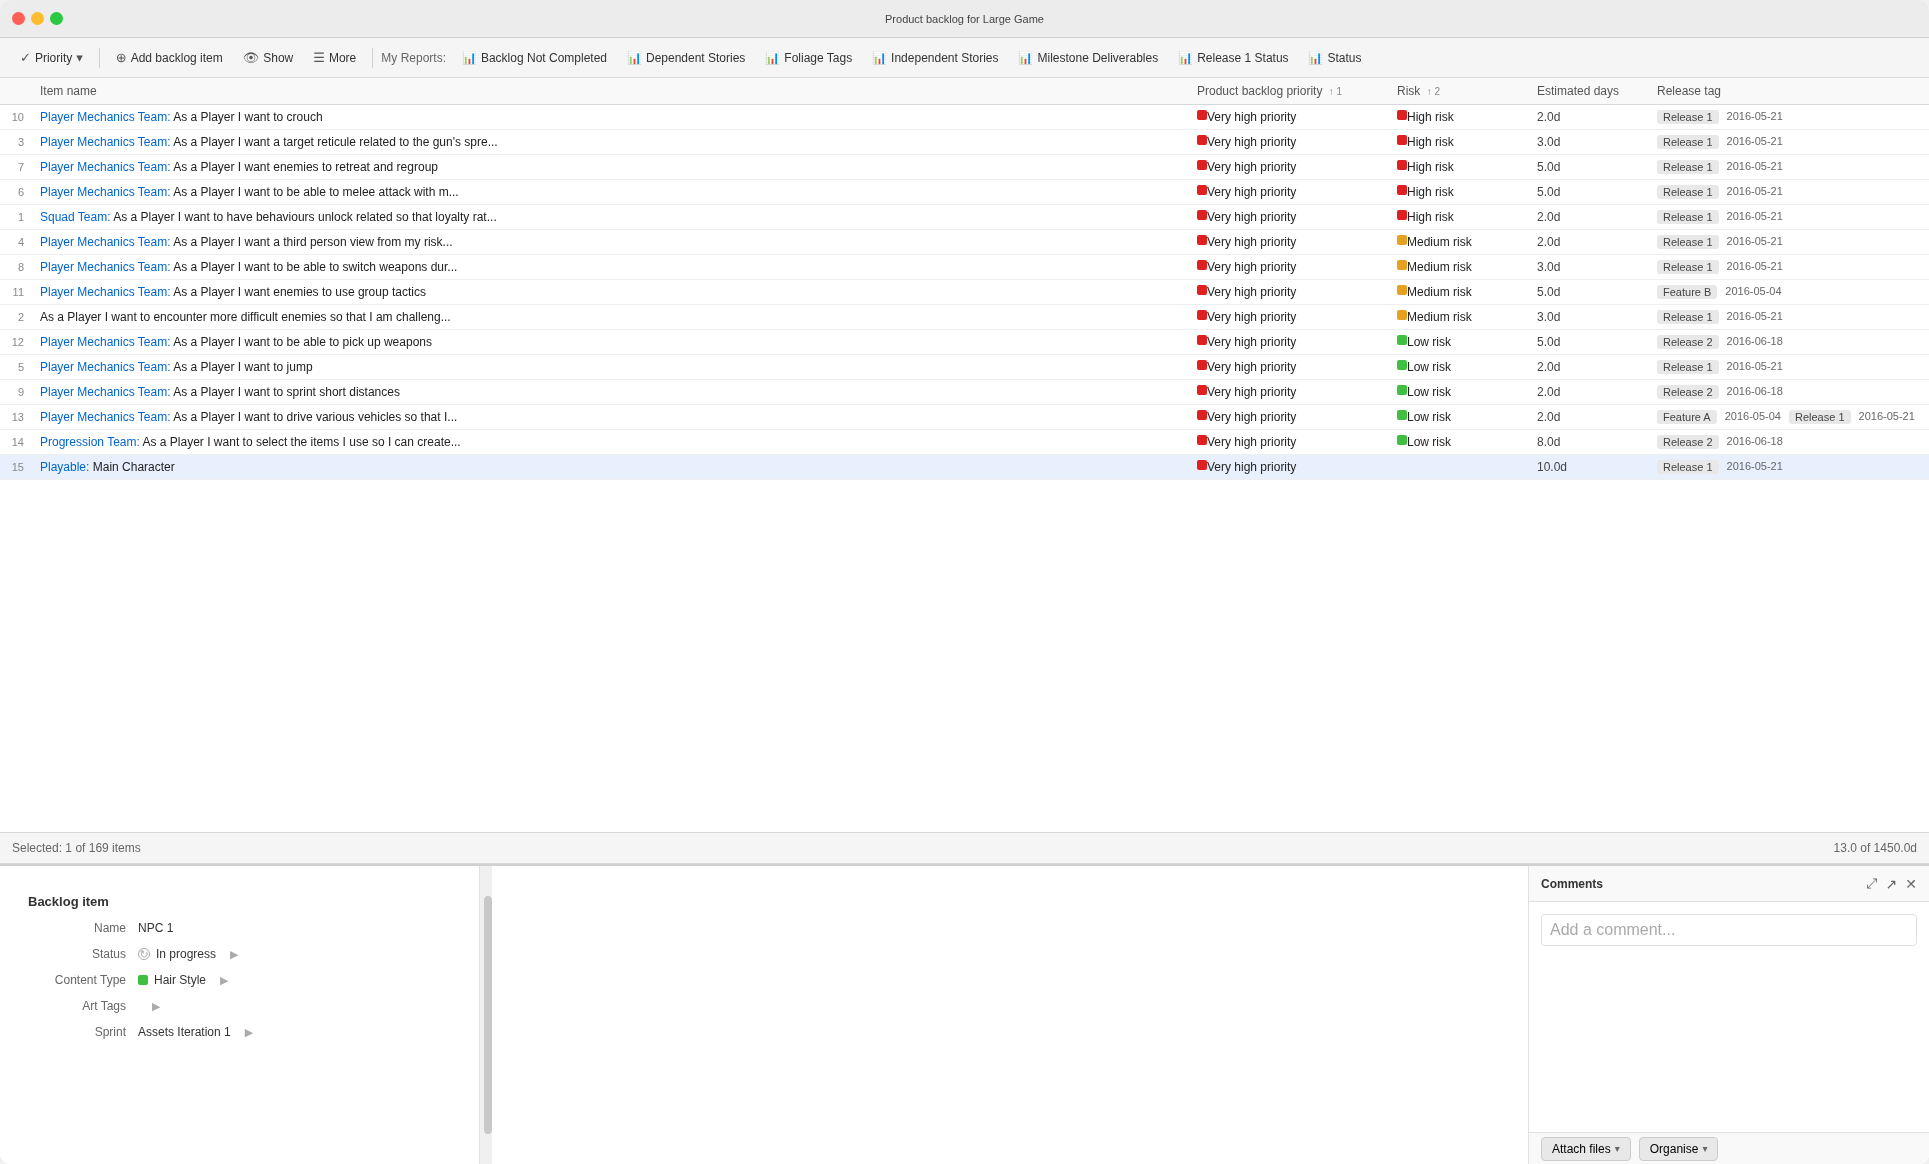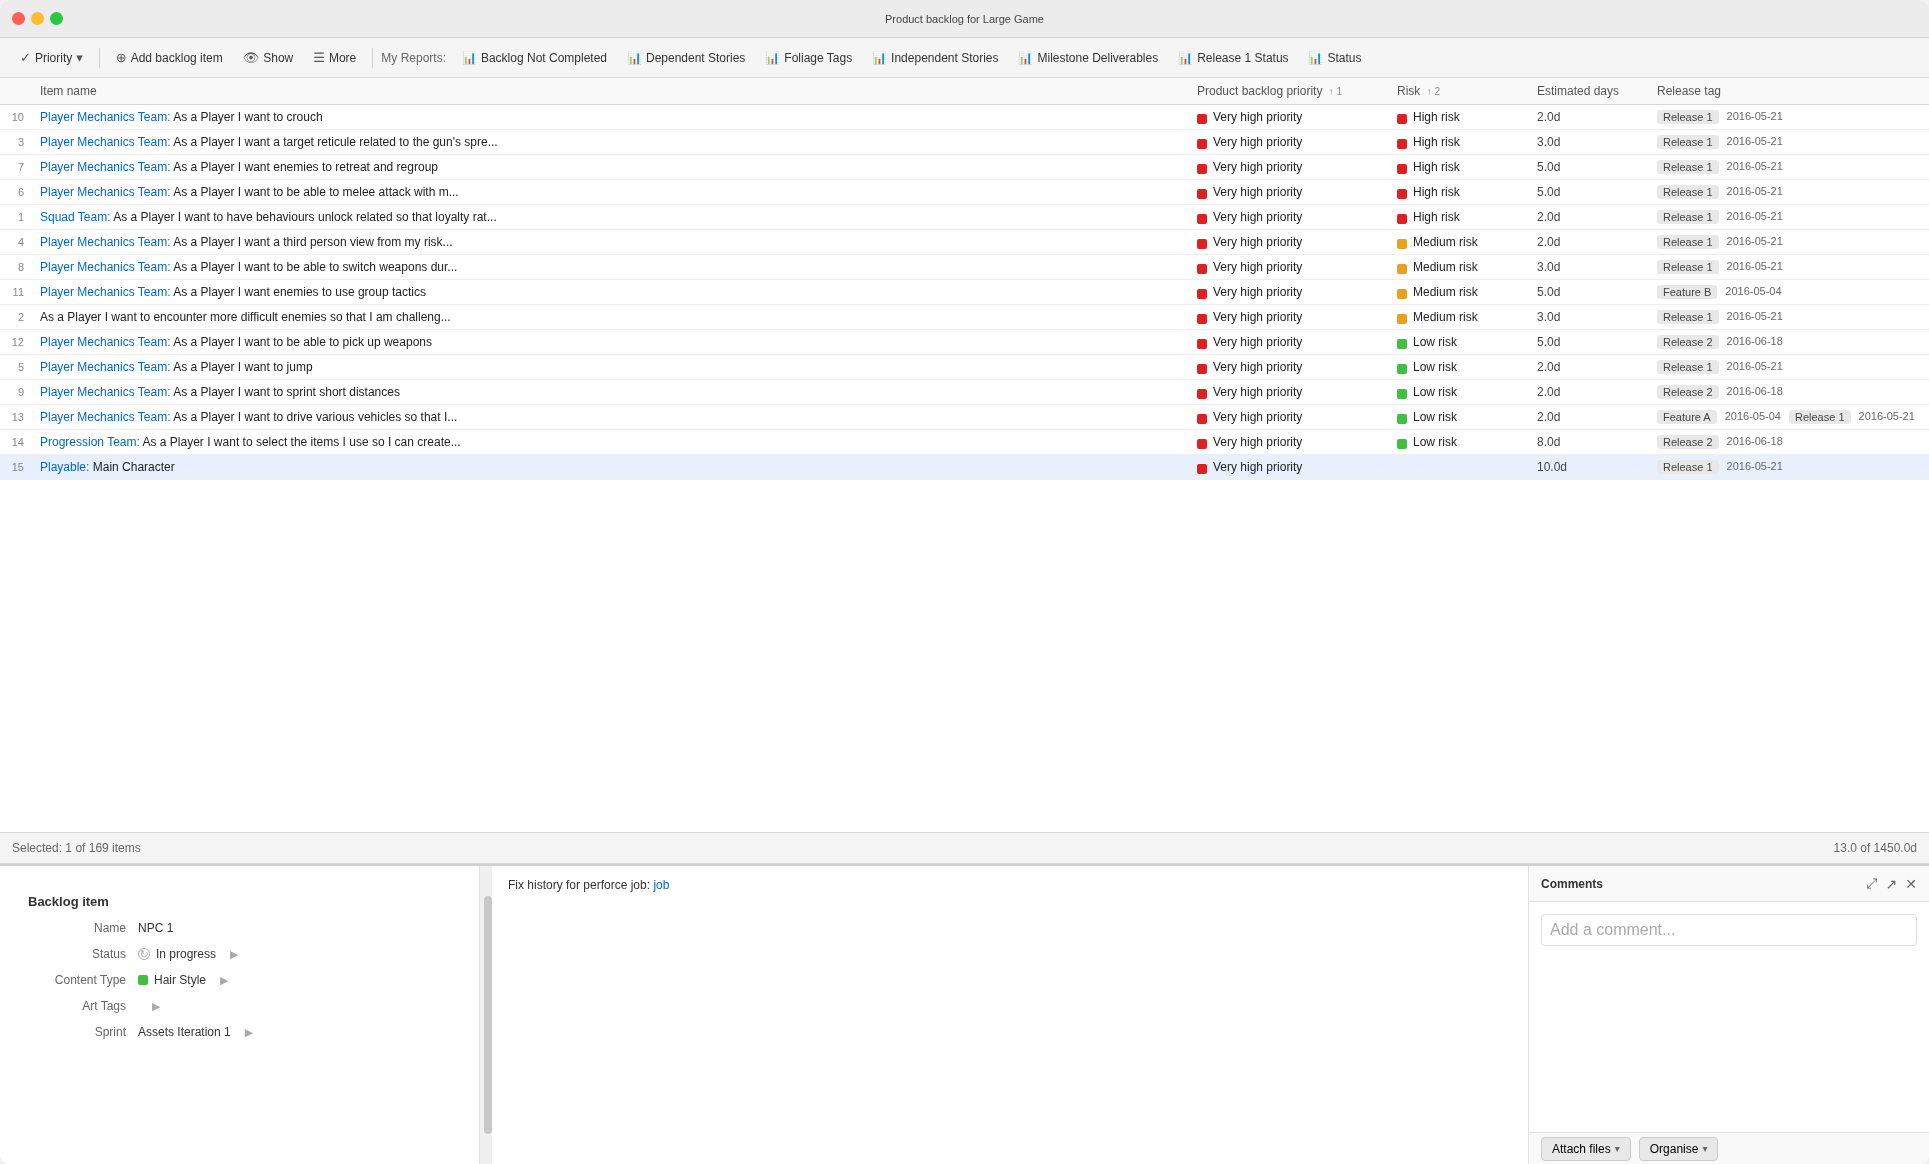--- a/index.html
+++ b/index.html
@@ -32,21 +32,21 @@
     .table-container { flex: 1; overflow: auto; }
     table { width: 100%; border-collapse: collapse; }
     thead th { position: sticky; top: 0; background: #f9f9f9; border-bottom: 1px solid #d8d8d8; padding: 6px 8px; text-align: left; font-size: 12px; font-weight: 500; color: #555; white-space: nowrap; }
     thead th .sort-icon { font-size: 10px; color: #888; margin-left: 3px; }
     tbody tr { border-bottom: 1px solid #eee; }
     tbody tr.selected { background: #e8f0fe; }
     tbody td { padding: 5px 8px; font-size: 12px; vertical-align: middle; }
     .row-num { color: #888; font-size: 11px; width: 24px; text-align: right; padding-right: 8px; }
     .item-name { max-width: 540px; overflow: hidden; text-overflow: ellipsis; white-space: nowrap; }
     .team-name { color: #0066cc; font-weight: 500; }
-    .priority-cell { display: flex; align-items: flex-end; gap: 6px; }
+    .priority-cell { display: flex; align-items: flex-start; }
     .dot { width: 10px; height: 10px; border-radius: 2px; flex-shrink: 0; }
     .dot-red { background: #e02020; }
     .dot-yellow { background: #e8a020; }
     .dot-green { background: #40c040; }
     .estimated { color: #444; }
     .release-tag { display: flex; align-items: flex-start; gap: 8px; flex-wrap: wrap; }
     .release-badge { background: #e8e8e8; border-radius: 3px; padding: 1px 6px; font-size: 11px; color: #444; }
     .date-text { font-size: 11px; color: #666; }
 
     
@@ -566,24 +566,20 @@
             <span class="detail-arrow">▶</span>
           </span>
         </div>
       </div>
 
       <div class="scroll-col">
         <div class="scrollbar-handle"></div>
       </div>
 
       <div class="detail-tabs">
-        <div class="tab-content">
-          <span>Fix history for perforce job:</span>
-          <a href="#">job</a>
-        </div>
       </div>
 
       <div class="detail-comments">
         <div class="comments-header">
           <span class="comments-title">Comments</span>
           <div class="comments-actions">
             <button class="comments-action-btn">⤢</button>
             <button class="comments-action-btn">↗</button>
             <button class="comments-action-btn">✕</button>
           </div>

